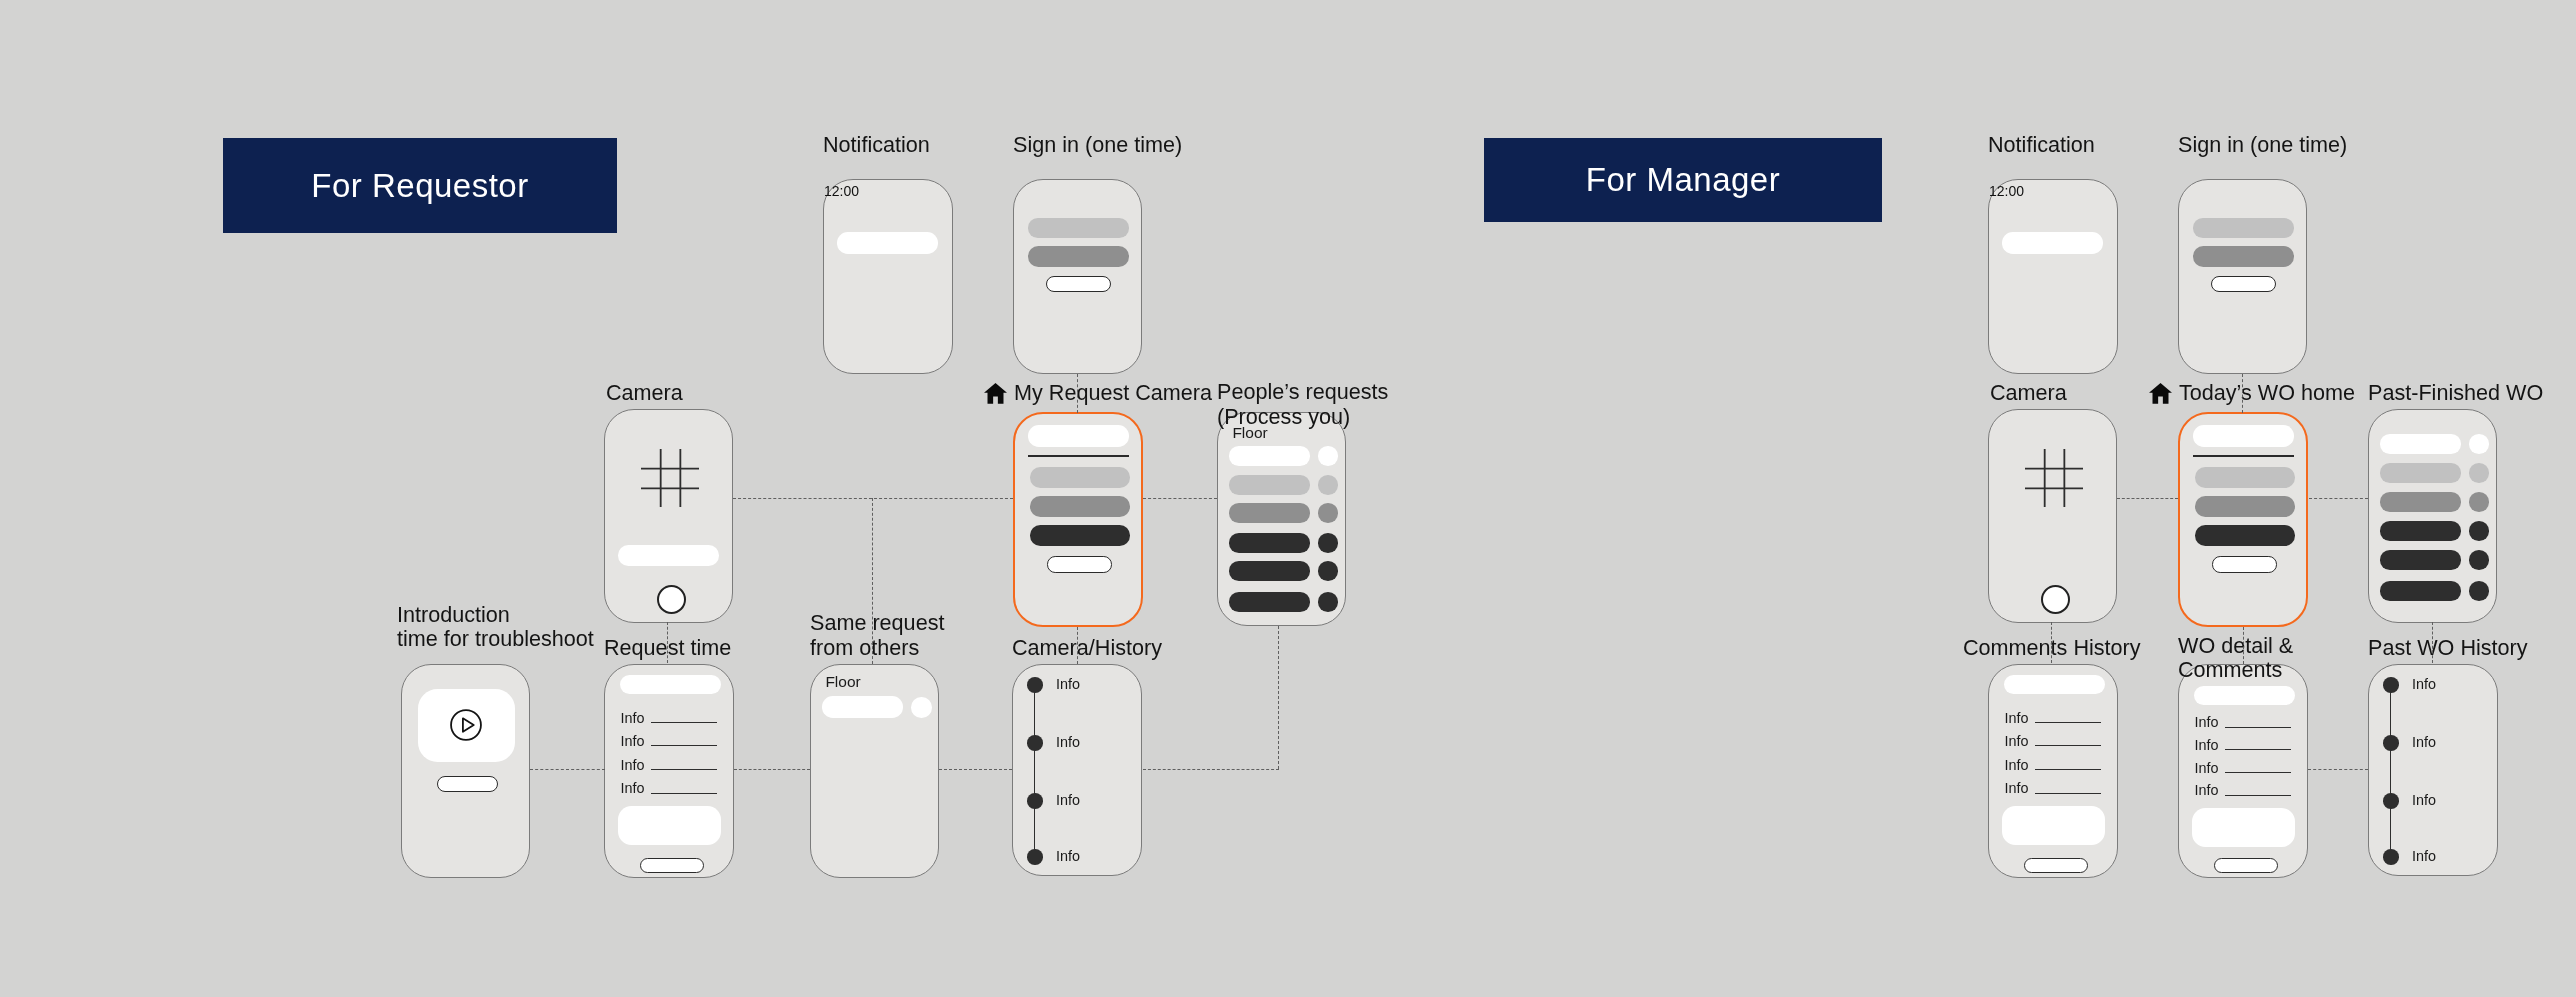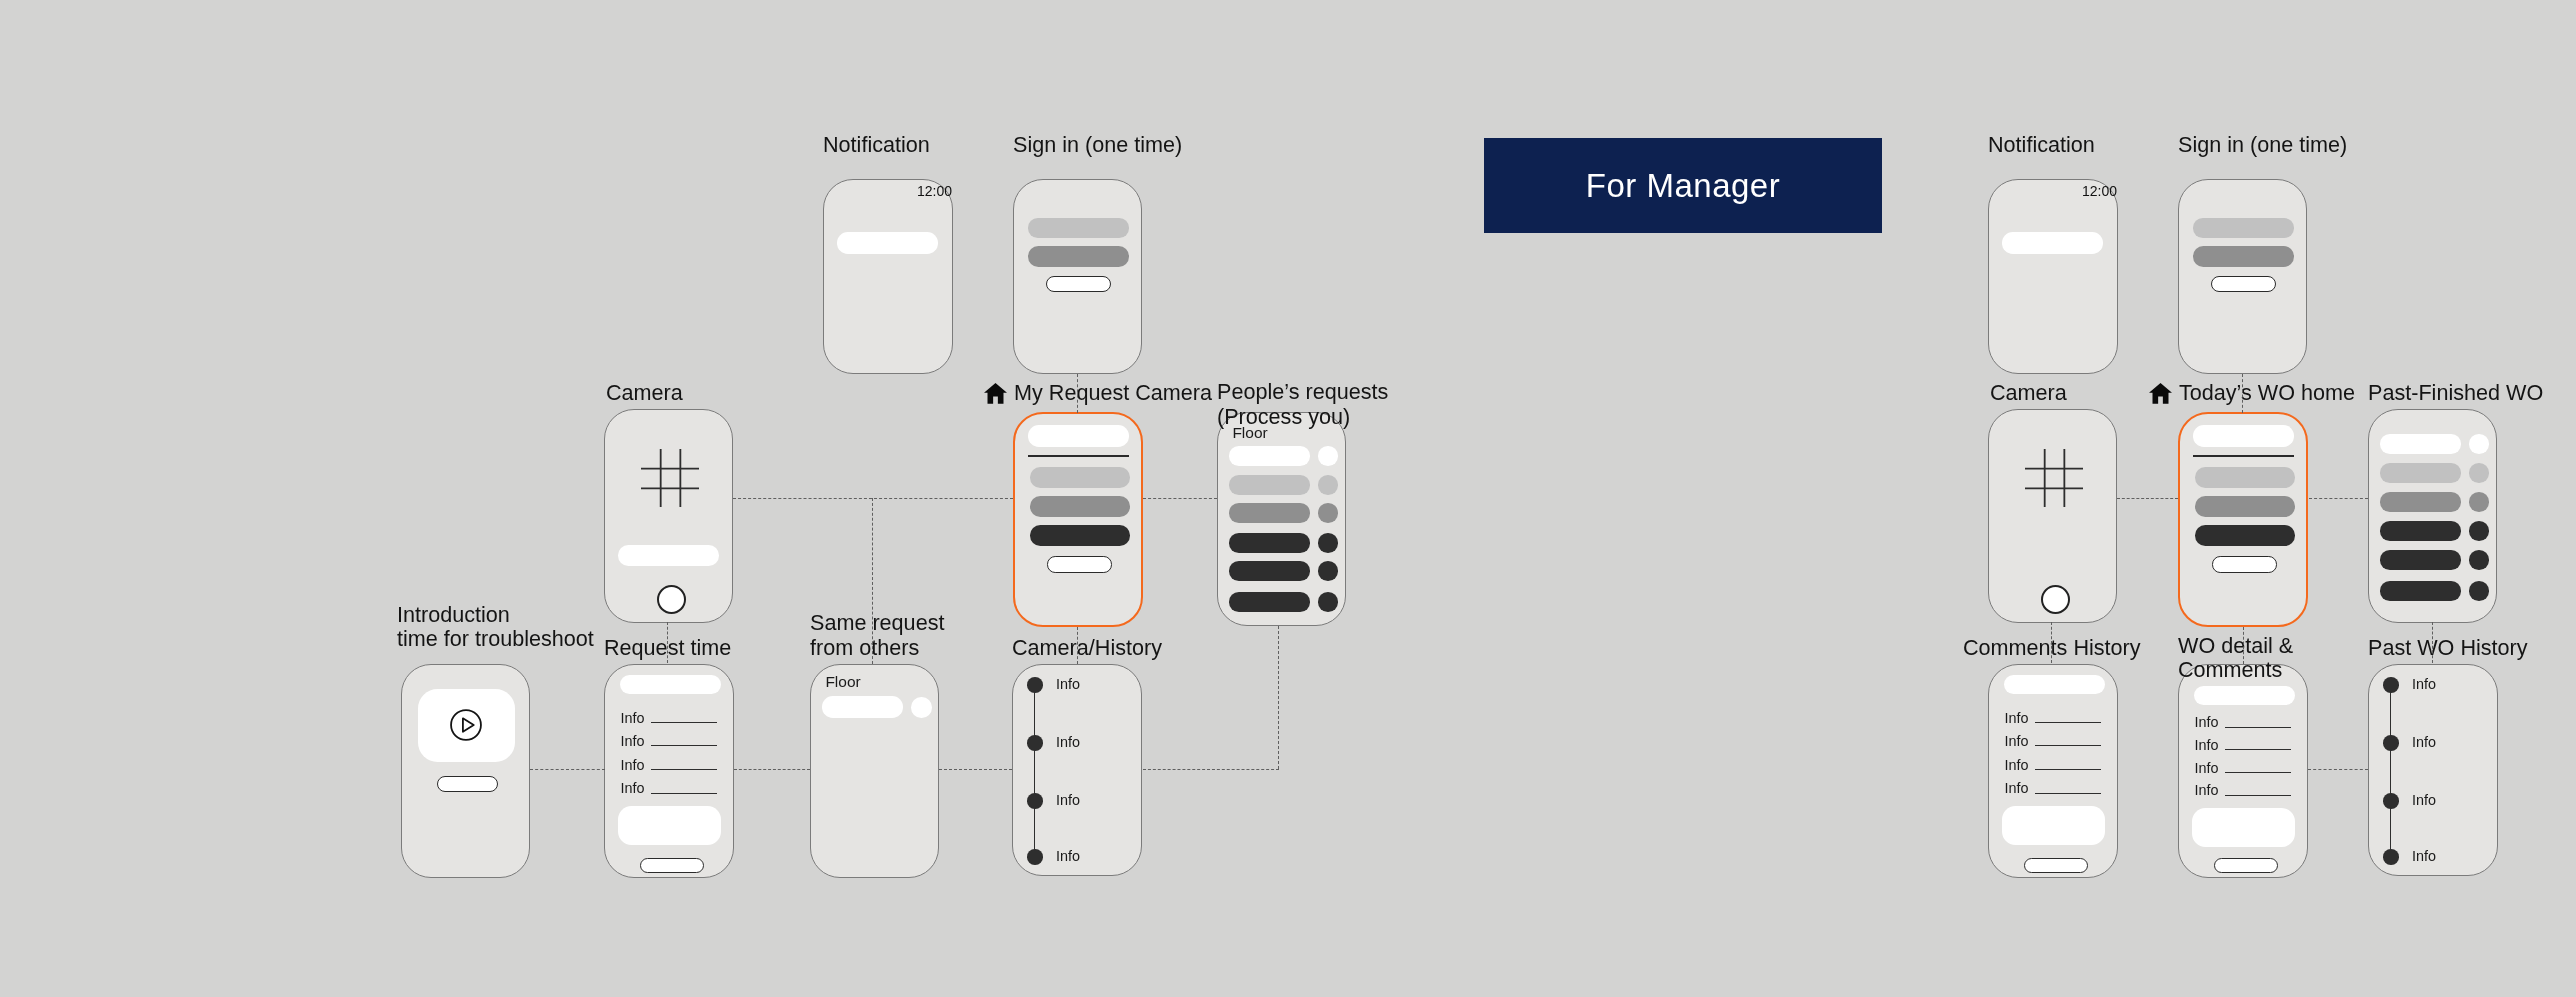--- a/index.html
+++ b/index.html
@@ -21,29 +21,32 @@
   .pill{position:absolute;background:#ffffff;border:1.5px solid #2b2b2b;border-radius:8.2px;}
   .divider{position:absolute;border-top:2.1px solid #2a2a2a;}
   .iline{position:absolute;border-top:1.5px solid #2e2e2e;}
   .fbar{position:absolute;left:11.3px;width:81px;height:19.6px;border-radius:9.8px;}
   .fdot{position:absolute;left:100px;width:19.6px;height:19.6px;border-radius:50%;}
   .dot{position:absolute;width:15.5px;height:15.5px;border-radius:50%;background:#2e2e2e;}
   .tline{position:absolute;border-left:1.5px solid #2e2e2e;}
   .dash-h{position:absolute;border-top:1.5px dashed #5f5f5f;z-index:6;}
   .dash-v{position:absolute;border-left:1.5px dashed #5f5f5f;z-index:6;}
   .icn{position:absolute;z-index:5;}
-  .timectr{position:absolute;left:0;top:3.1px;width:100%;text-align:right;font-size:14px;color:#111;}
+  .timectr{position:absolute;left:0;top:3.1px;width:100%;text-align:left;font-size:14px;color:#111;}
   .circle{position:absolute;border-radius:50%;}
 </style>
 </head>
 <body>
 
 <div id="canvas">
 
-  <div class="hdr" style="left:1484px;top:138px;width:398px;height:95px">
+  <div class="hdr" style="left:223px;top:138px;width:394px;height:95px">
+    <span>For Requestor</span>
+  </div>
+  <div class="hdr" style="left:1484px;top:138px;width:398px;height:84px">
     <span>For Manager</span>
   </div>
 
   <div class="dash-h" style="left:733px;top:498px;width:280px"></div>
   <div class="dash-h" style="left:1143px;top:498px;width:74px"></div>
   <div class="dash-h" style="left:2117px;top:498px;width:61px"></div>
   <div class="dash-h" style="left:2309px;top:498px;width:59px"></div>
   <div class="dash-h" style="left:530px;top:769px;width:75px"></div>
   <div class="dash-h" style="left:734px;top:769px;width:76px"></div>
   <div class="dash-h" style="left:939px;top:769px;width:73px"></div>

